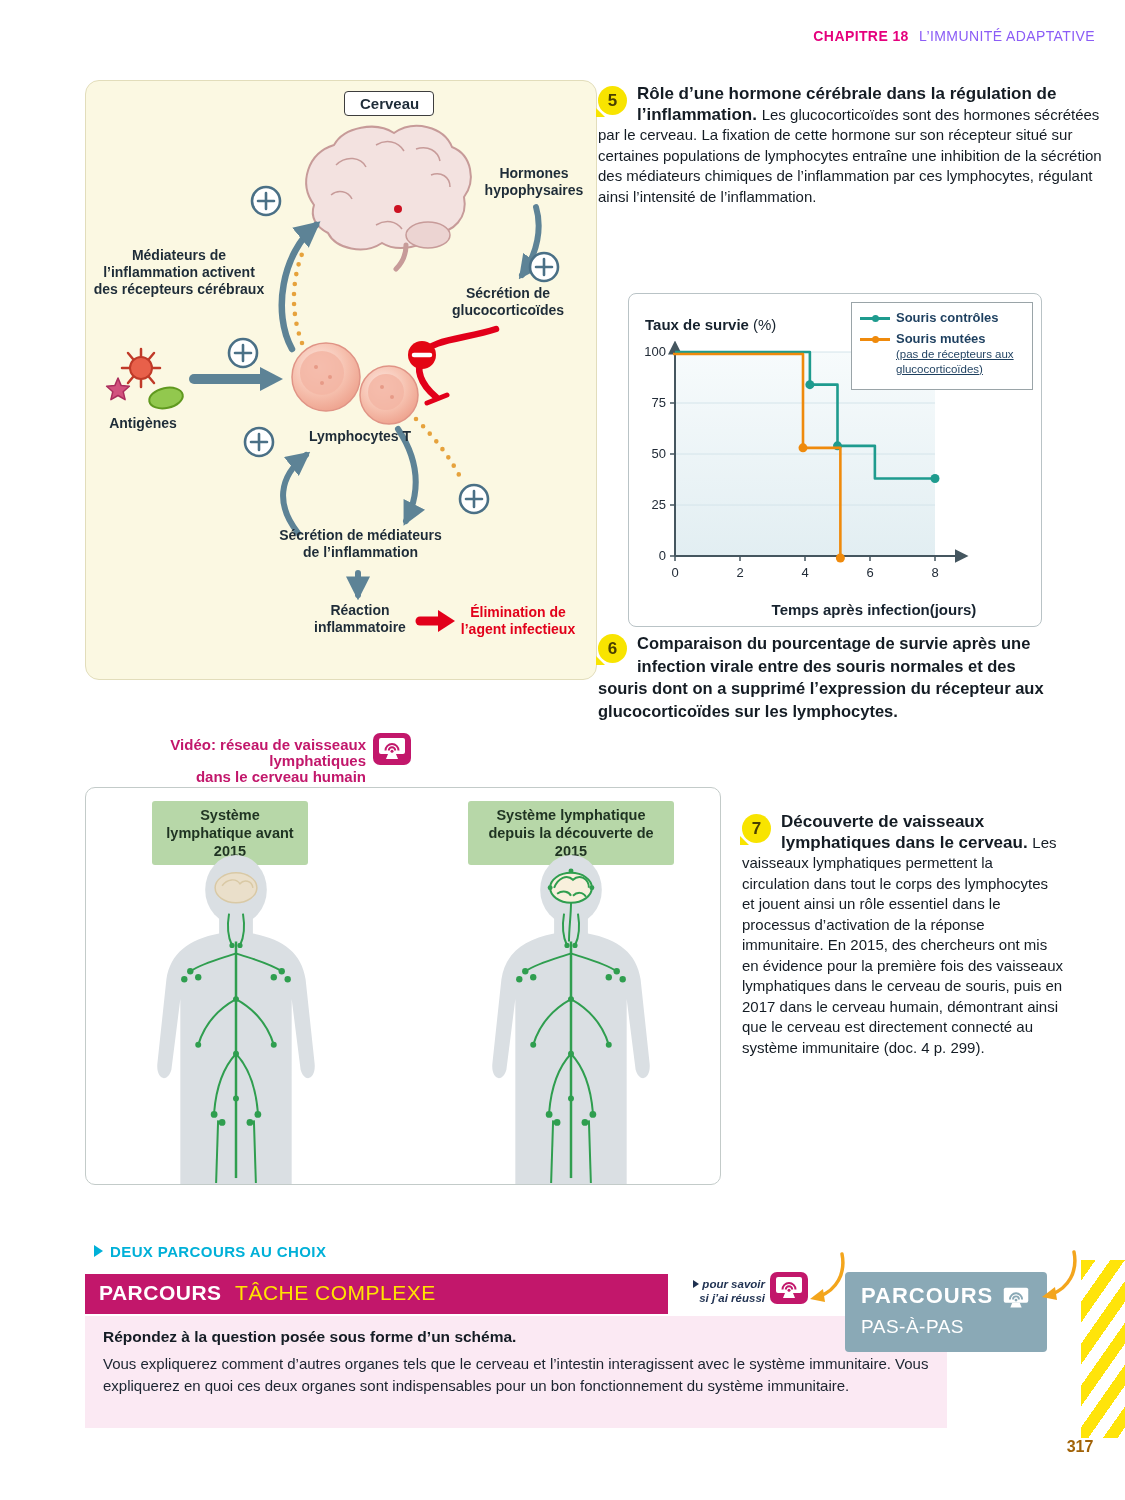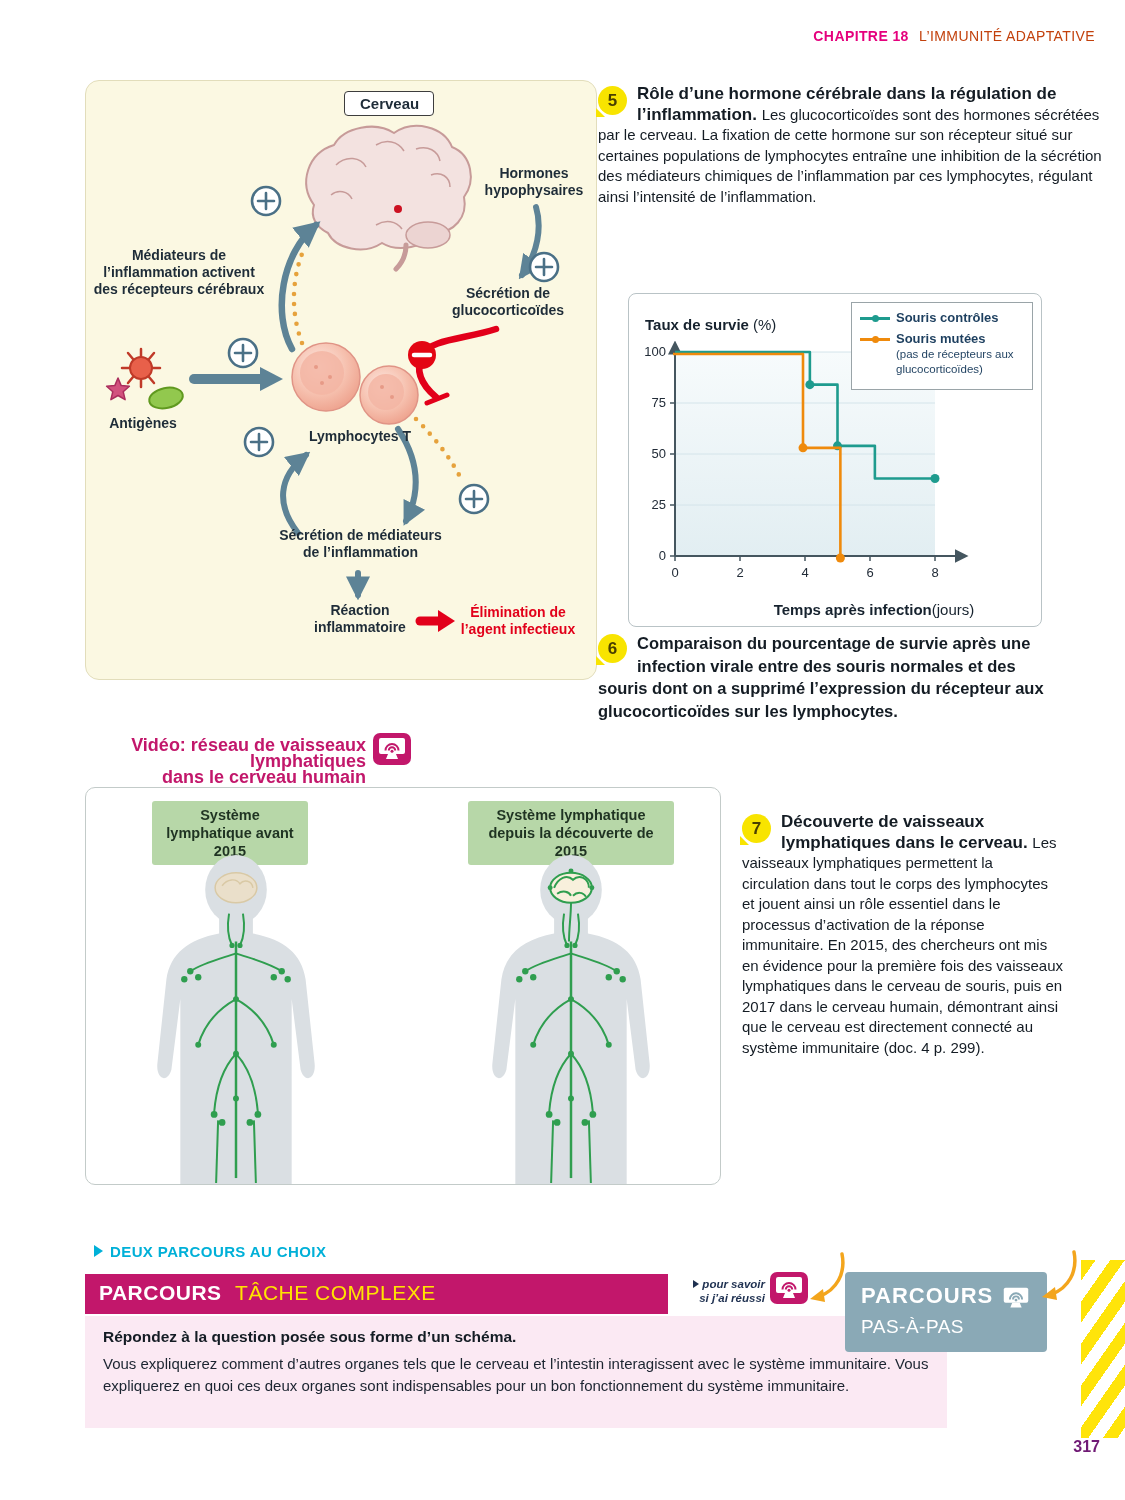--- a/index.html
+++ b/index.html
@@ -5,21 +5,21 @@
   * { margin:0; padding:0; box-sizing:border-box; }
   html,body { background:#fff; }
   body { font-family:"Liberation Sans", sans-serif; }
   #page { position:relative; width:1125px; height:1500px; background:#fff; overflow:hidden; }
   .abs { position:absolute; }
   svg text { font-family:"Liberation Sans", sans-serif; }
 
   
   .chap-header { top:28px; left:600px; width:495px; text-align:right; font-size:14px; letter-spacing:.4px; }
   .chap-label { color:#e5007d; font-weight:bold; }
-  .chap-title { color:#c2410c; margin-left:6px; }
+  .chap-title { color:#8b5cf6; margin-left:6px; }
 
   
   .doc-num { float:left; width:29px; height:29px; margin:2px 10px 2px 0; background:#f8e400;
              border-radius:50%; text-align:center; line-height:29px; font-weight:bold;
              font-size:17px; color:#4a4000; position:relative; }
   .doc-num::after { content:""; position:absolute; left:-2px; bottom:-2px; width:9px; height:9px;
              background:#f8e400; clip-path:polygon(0 100%, 0 0, 100% 100%); }
 
   .doc-text { color:#141c24; font-size:15px; line-height:20.5px; }
   .doc-title { font-weight:bold; font-size:17px; }
@@ -40,33 +40,33 @@
   .dots  { stroke:#e6a23c; stroke-width:4.6; stroke-linecap:round; stroke-dasharray:0 10; fill:none; }
   .redcurve { stroke:#e2001a; fill:none; stroke-linecap:round; }
 
   
   .chart-box { left:628px; top:293px; width:414px; height:334px; background:#fff;
                border:1.5px solid #b9c3c6; border-radius:8px; }
   .chart-ylabel { left:16px; top:22px; font-size:15px; color:#16222e; }
   .chart-ylabel b { font-weight:bold; }
   .chart-ylabel .unit { margin-left:4px; font-weight:normal; }
   .chart-xlabel { left:80px; bottom:8px; width:330px; text-align:center; font-size:15px; color:#16222e; }
-  .chart-xlabel .unit { font-weight:normal; }
+  .chart-xlabel .unit { font-weight:bold; }
   .chart-legend { right:8px; top:8px; width:182px; background:#fff; border:1px solid #9aa4a8;
                   padding:7px 8px; z-index:3; }
   .legend-row { display:flex; align-items:flex-start; margin-bottom:6px; }
   .legend-swatch { width:30px; flex:0 0 30px; position:relative; height:12px; margin-top:2px; }
   .legend-swatch .sw.line { position:absolute; left:0; top:5px; width:30px; height:2.5px; }
   .legend-swatch .sw.dot  { position:absolute; left:12px; top:3px; width:7px; height:7px; border-radius:50%; }
   .legend-label { font-size:13px; font-weight:bold; color:#1d3f5f; margin-left:6px; line-height:15px; }
-  .legend-note { font-size:11.5px; font-weight:normal; line-height:13px; }
+  .legend-note { font-size:11.5px; font-weight:normal; line-height:13px;text-decoration:underline; }
 
   
   .video-link { left:98px; top:737px; width:268px; text-align:right; color:#c2176b;
-                font-weight:bold; font-size:18px; line-height:16px; }
+                font-weight:bold; font-size:15px; line-height:16px; }
 
   
   .fig-box { left:85px; top:787px; width:636px; height:398px; background:#fff;
              border:1.5px solid #c3cbc9; border-radius:10px; overflow:hidden; }
   .fig-header { position:absolute; background:#b7d7a8; color:#1f3322; font-weight:bold;
                 font-size:14.5px; line-height:18px; text-align:center; padding:5px 6px;
                 border-radius:3px; }
 
   
   .choice-line { left:85px; top:1243px; font-size:15px; font-weight:bold; color:#00b0d8; letter-spacing:.4px;padding-left:9px; }
@@ -81,21 +81,21 @@
             border-top:4px solid transparent; border-bottom:4px solid transparent; margin-right:3px; }
   .pink-box { left:85px; top:1316px; width:862px; height:112px; background:#fbe9f3; padding:12px 18px; }
   .pink-bold { font-size:15.5px; font-weight:bold; color:#141c24; margin-bottom:7px; }
   .pink-body { font-size:15px; color:#1b2430; line-height:22px; }
   .pas-box { left:845px; top:1272px; width:202px; height:80px; background:#8aa9b6; border-radius:4px; }
   .pas-word { position:absolute; left:16px; top:11px; color:#fff; font-weight:bold; font-size:22px; letter-spacing:1px; }
   .pas-name { position:absolute; left:16px; top:44px; color:#fff; font-size:19px; letter-spacing:.5px; }
 
   .stripes { left:1081px; top:1260px; width:44px; height:178px;
              background:repeating-linear-gradient(125deg,#ffe40a 0 12px,#ffffff 12px 24px); }
-  .page-num { left:1060px; top:1438px; width:40px; text-align:right; color:#701a75;
+  .page-num { left:1060px; top:1438px; width:40px; text-align:center; color:#a16207;
               font-weight:bold; font-size:16px; }
 </style>
 </head>
 <body>
 
 <div id="page">
 
   <svg width="0" height="0" style="position:absolute" aria-hidden="true">
     <defs>
       <g id="body-base">

